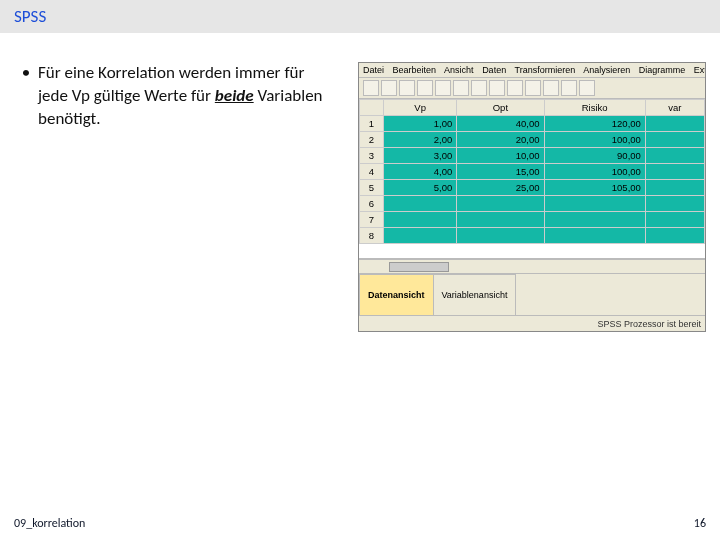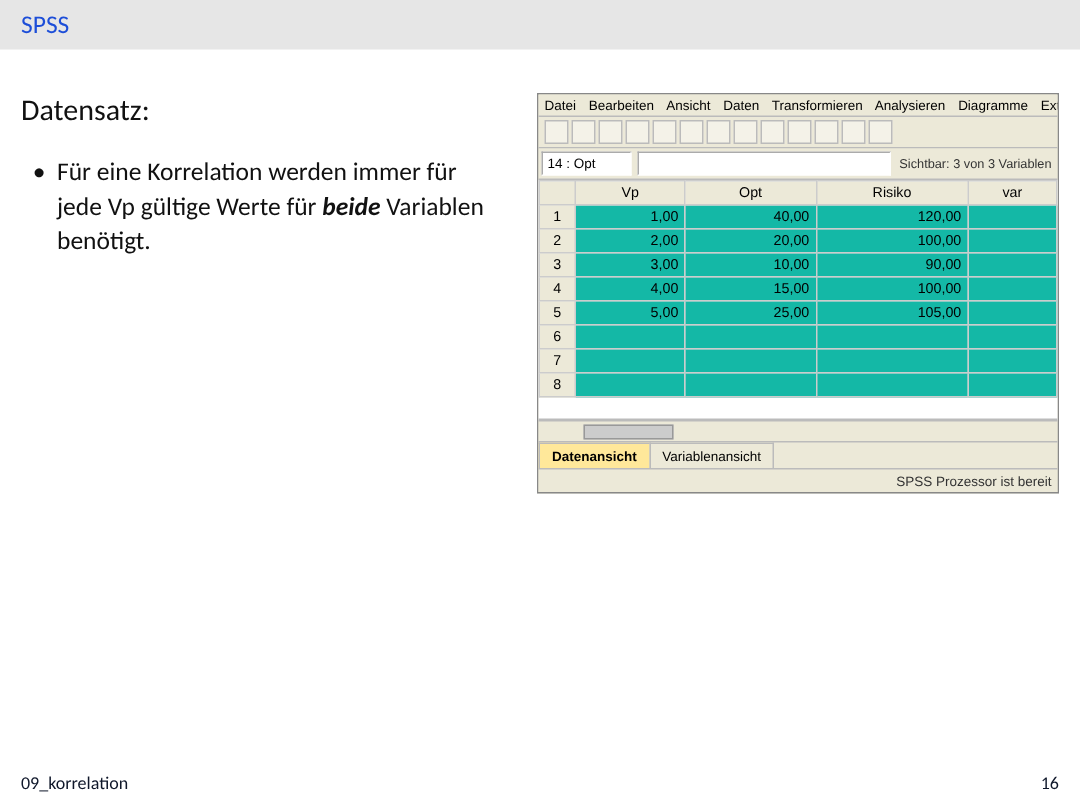--- a/index.html
+++ b/index.html
@@ -35,21 +35,21 @@
     font-size: 17px;
     line-height: 1.35;
     color: #111;
   }
   .bullet .dot {
     width: 24px;
     flex: none;
     text-align: center;
   }
   .bullet .txt { flex: 1; }
-  .bold-italic { font-weight: bold; font-style: italic; }
+  .bold-italic { font-weight: bold; font-style: italic; text-decoration: underline; }
 
   .footer {
     position: absolute;
     bottom: 10px;
     left: 14px;
     right: 14px;
     display: flex;
     justify-content: space-between;
     font-size: 12px;
     color: #0f172a;
@@ -185,21 +185,21 @@
     background: #ccc;
     border: 1px solid #999;
   }
   .tabs {
     display: flex;
     background: #ece9d8;
     border-top: 1px solid #bbb;
     font-size: 9px;
   }
   .tab {
-    padding: 3px 8px;
+    padding: 15px 8px;
     border: 1px solid #bbb;
     border-bottom: none;
     margin-right: -1px;
     background: #ece9d8;
   }
   .tab.active {
     background: #ffe89a;
     font-weight: bold;
   }
   .statusbar {
@@ -216,21 +216,20 @@
   }
 </style>
 </head>
 <body>
 
 <div class="title-bar">
   <span>SPSS</span>
 </div>
 
 <div class="content-left">
-  <div class="heading">Datensatz:</div>
   <div class="bullet">
     <div class="dot">•</div>
     <div class="txt">
       <span>Für eine Korrelation werden immer für jede Vp gültige Werte für </span><span class="bold-italic">beide</span><span> Variablen benötigt.</span>
     </div>
   </div>
 </div>
 
 <div class="spss">
   <div class="spss-menu">
@@ -253,25 +252,20 @@
     <div class="tb-btn"></div>
     <div class="tb-btn"></div>
     <div class="tb-btn"></div>
     <div class="tb-btn"></div>
     <div class="tb-btn"></div>
     <div class="tb-btn"></div>
     <div class="tb-btn"></div>
     <div class="tb-btn"></div>
     <div class="tb-btn"></div>
   </div>
-  <div class="spss-cellbar">
-    <div class="cell-name">14 : Opt</div>
-    <div class="cell-value"></div>
-    <div class="visible-lbl">Sichtbar: 3 von 3 Variablen</div>
-  </div>
   <div class="grid-wrap">
     <table class="grid">
       <tbody>
           <tr>
         <th></th>
         <th>Vp</th>
         <th>Opt</th>
         <th>Risiko</th>
         <th>var</th>
       </tr>

